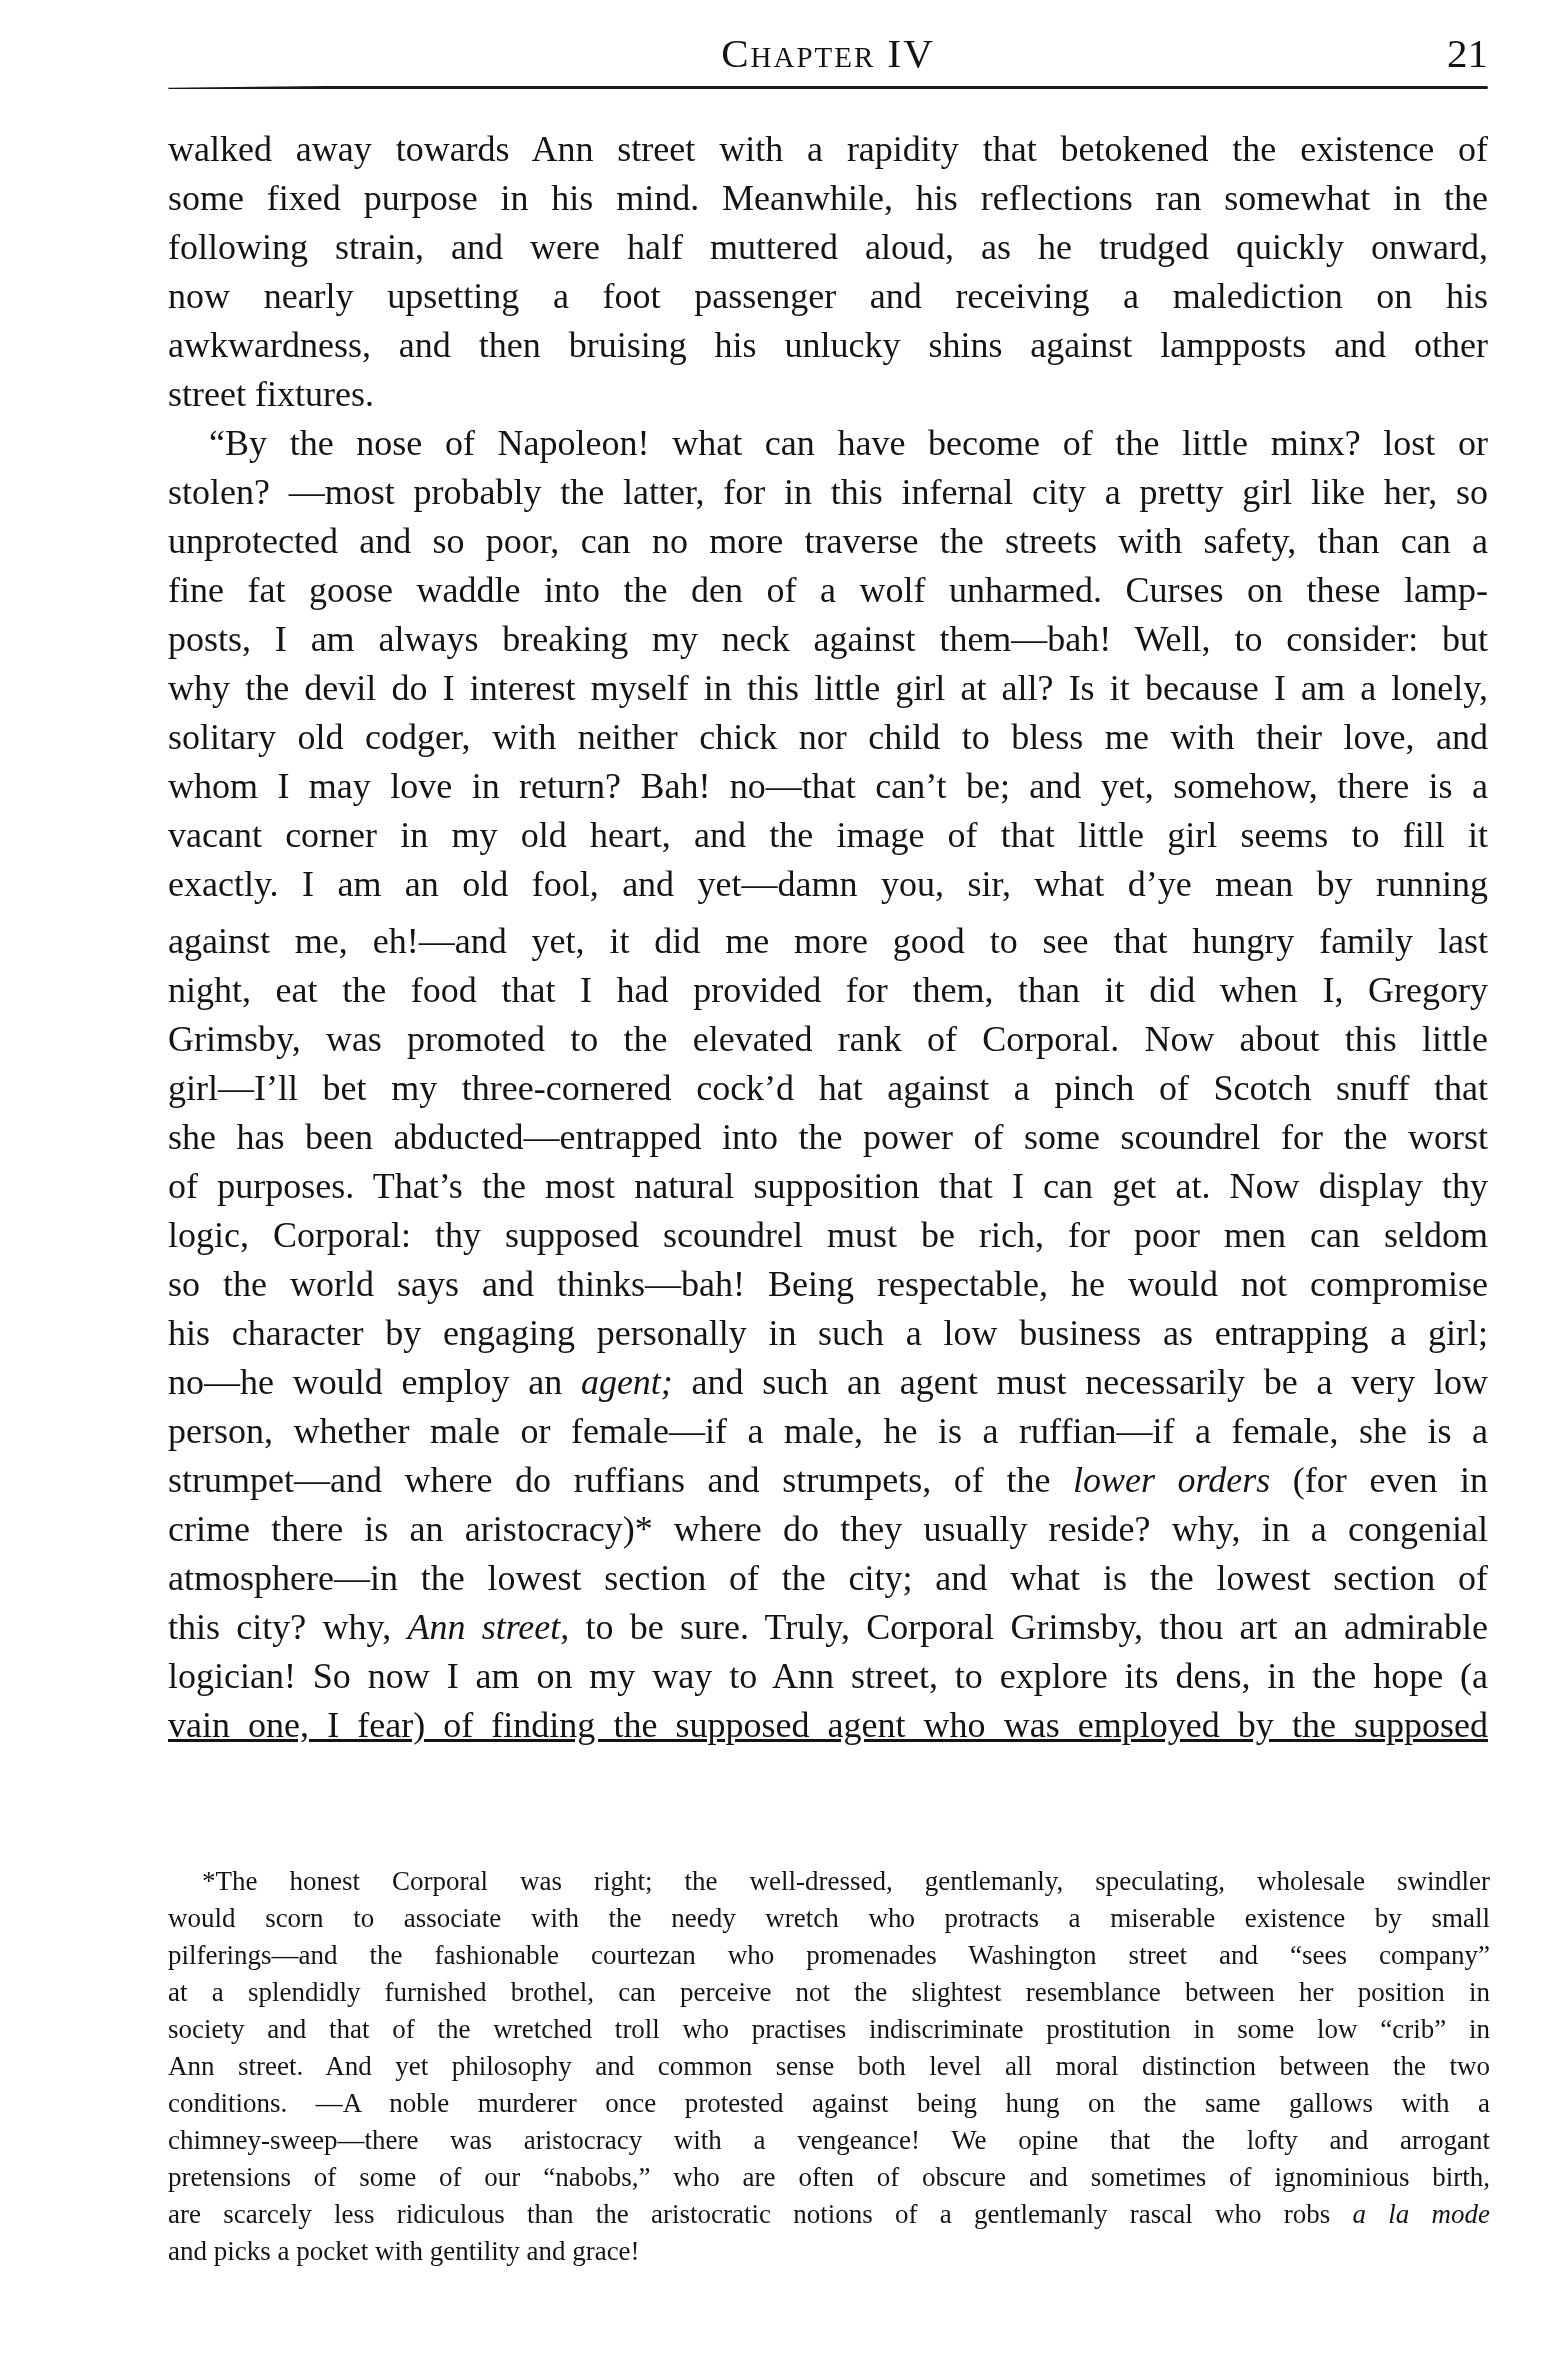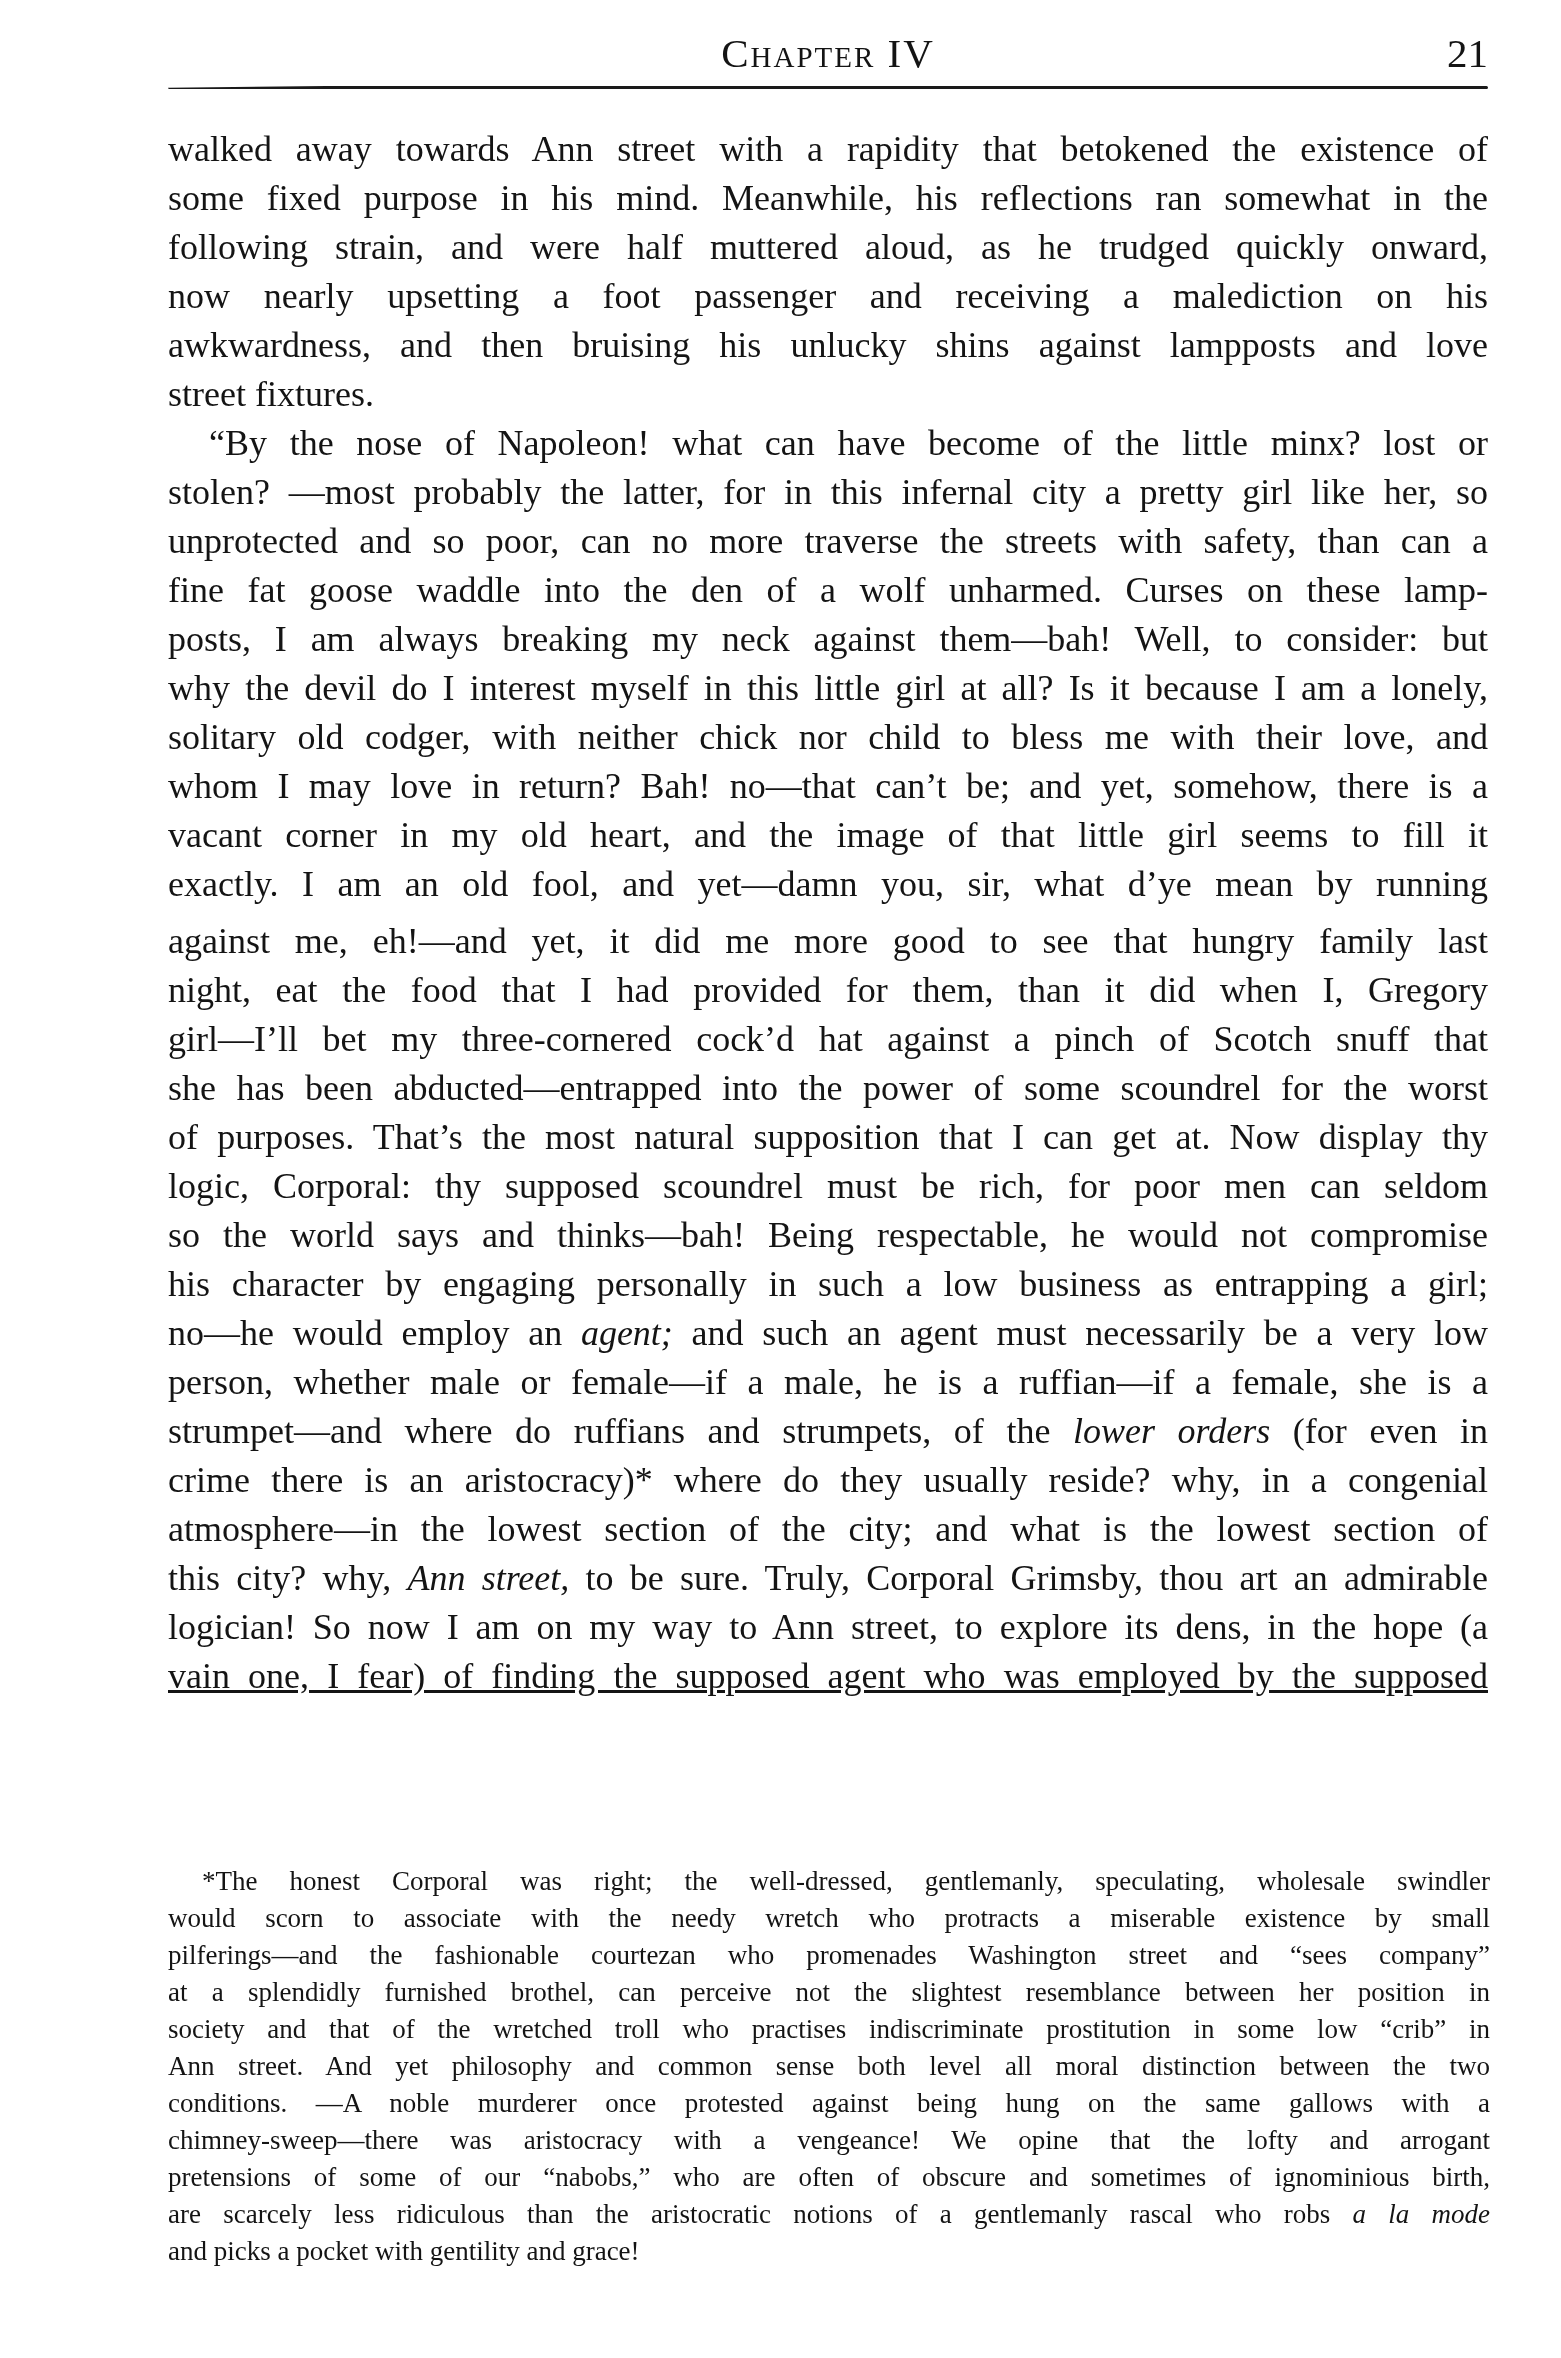--- a/index.html
+++ b/index.html
@@ -33,34 +33,35 @@
     <div class="chapter-title">Chapter IV</div>
     <div class="page-number">21</div>
     <div class="head-rule"></div>
   </div>
 
   <div class="body-text" id="body-text">
       <div class="line" style="white-space: normal; overflow: hidden;"><span>walked away towards Ann street with a rapidity that betokened the existence of</span></div>
       <div class="line" style="white-space: normal; overflow: hidden;"><span>some fixed purpose in his mind. Meanwhile, his reflections ran somewhat in the</span></div>
       <div class="line" style="white-space: normal; overflow: hidden;"><span>following strain, and were half muttered aloud, as he trudged quickly onward,</span></div>
       <div class="line" style="white-space: normal; overflow: hidden;"><span>now nearly upsetting a foot passenger and receiving a malediction on his</span></div>
-      <div class="line" style="white-space: normal; overflow: hidden;"><span>awkwardness, and then bruising his unlucky shins against lampposts and love</span></div>
+      <div class="line" style="white-space: normal; overflow: hidden;"><span>awkwardness, and then bruising his unlucky shins against lampposts and other</span></div>
       <div class="line last" style="white-space: normal; overflow: hidden;"><span>street fixtures.</span></div>
       <div class="line indent" style="white-space: normal; overflow: hidden;"><span>“By the nose of Napoleon! what can have become of the little minx? lost or</span></div>
       <div class="line" style="white-space: normal; overflow: hidden;"><span>stolen? —most probably the latter, for in this infernal city a pretty girl like her, so</span></div>
       <div class="line" style="white-space: normal; overflow: hidden;"><span>unprotected and so poor, can no more traverse the streets with safety, than can a</span></div>
       <div class="line" style="white-space: normal; overflow: hidden;"><span>fine fat goose waddle into the den of a wolf unharmed. Curses on these lamp-</span></div>
       <div class="line" style="white-space: normal; overflow: hidden;"><span>posts, I am always breaking my neck against them—bah! Well, to consider: but</span></div>
       <div class="line" style="white-space: normal; overflow: hidden;"><span>why the devil do I interest myself in this little girl at all? Is it because I am a lonely,</span></div>
       <div class="line" style="white-space: normal; overflow: hidden;"><span>solitary old codger, with neither chick nor child to bless me with their love, and</span></div>
       <div class="line" style="white-space: normal; overflow: hidden;"><span>whom I may love in return? Bah! no—that can’t be; and yet, somehow, there is a</span></div>
       <div class="line" style="white-space: normal; overflow: hidden;"><span>vacant corner in my old heart, and the image of that little girl seems to fill it</span></div>
       <div class="line" style="white-space: normal; overflow: hidden;"><span>exactly. I am an old fool, and yet—damn you, sir, what d’ye mean by running</span></div>
       <div class="line" style="white-space: normal; overflow: hidden; margin-top: 8px;"><span>against me, eh!—and yet, it did me more good to see that hungry family last</span></div>
       <div class="line" style="white-space: normal; overflow: hidden;"><span>night, eat the food that I had provided for them, than it did when I, Gregory</span></div>
+      <div class="line" style="white-space: normal; overflow: hidden;"><span>Grimsby, was promoted to the elevated rank of Corporal. Now about this little</span></div>
       <div class="line" style="white-space: normal; overflow: hidden;"><span>girl—I’ll bet my three-cornered cock’d hat against a pinch of Scotch snuff that</span></div>
       <div class="line" style="white-space: normal; overflow: hidden;"><span>she has been abducted—entrapped into the power of some scoundrel for the worst</span></div>
       <div class="line" style="white-space: normal; overflow: hidden;"><span>of purposes. That’s the most natural supposition that I can get at. Now display thy</span></div>
       <div class="line" style="white-space: normal; overflow: hidden;"><span>logic, Corporal: thy supposed scoundrel must be rich, for poor men can seldom</span></div>
       <div class="line" style="white-space: normal; overflow: hidden;"><span>so the world says and thinks—bah! Being respectable, he would not compromise</span></div>
       <div class="line" style="white-space: normal; overflow: hidden;"><span>his character by engaging personally in such a low business as entrapping a girl;</span></div>
       <div class="line" style="white-space: normal; overflow: hidden;"><span>no—he would employ an </span><span class="it">agent;</span><span> and such an agent must necessarily be a very low</span></div>
       <div class="line" style="white-space: normal; overflow: hidden;"><span>person, whether male or female—if a male, he is a ruffian—if a female, she is a</span></div>
       <div class="line" style="white-space: normal; overflow: hidden;"><span>strumpet—and where do ruffians and strumpets, of the </span><span class="it">lower orders</span><span> (for even in</span></div>
       <div class="line" style="white-space: normal; overflow: hidden;"><span>crime there is an aristocracy)* where do they usually reside? why, in a congenial</span></div>

